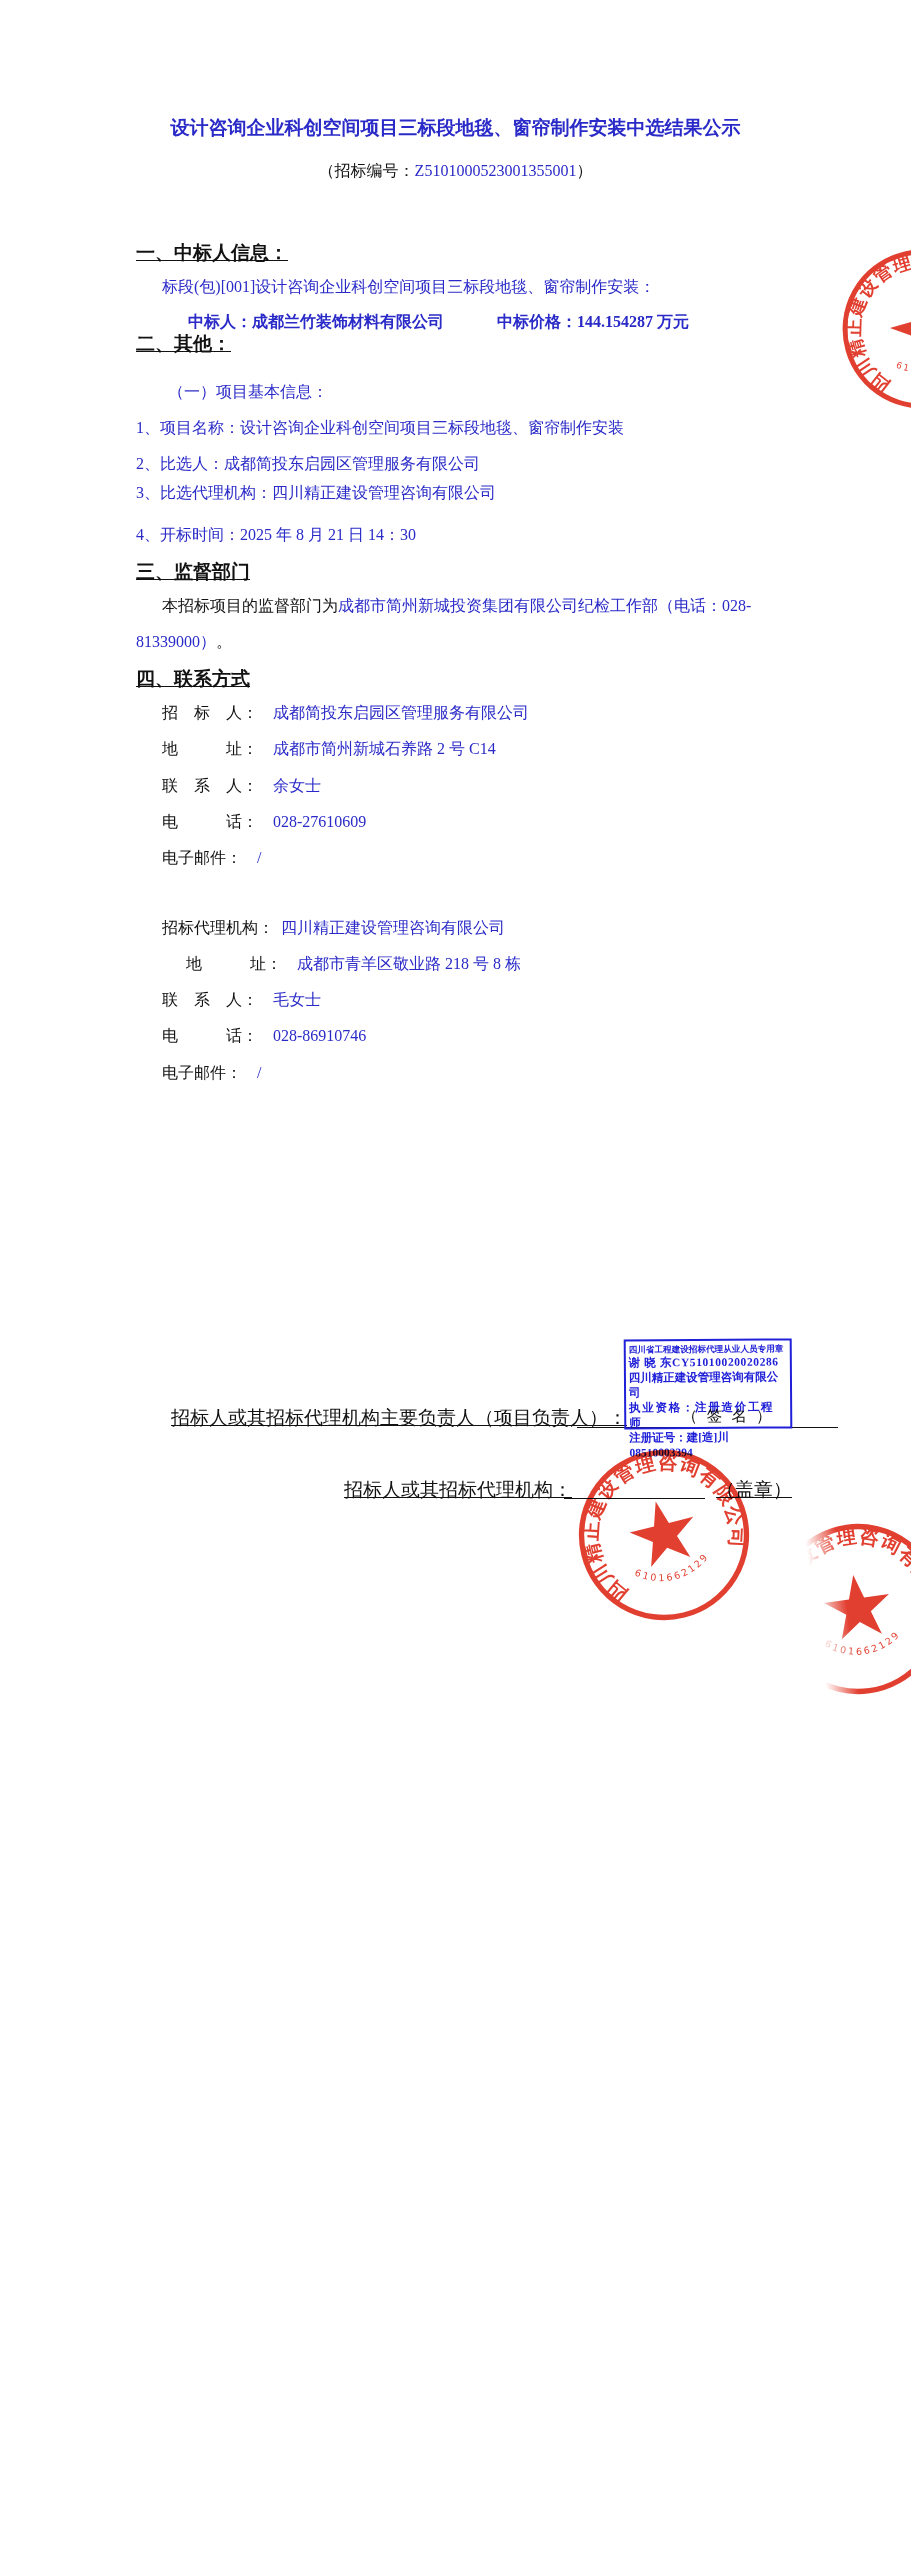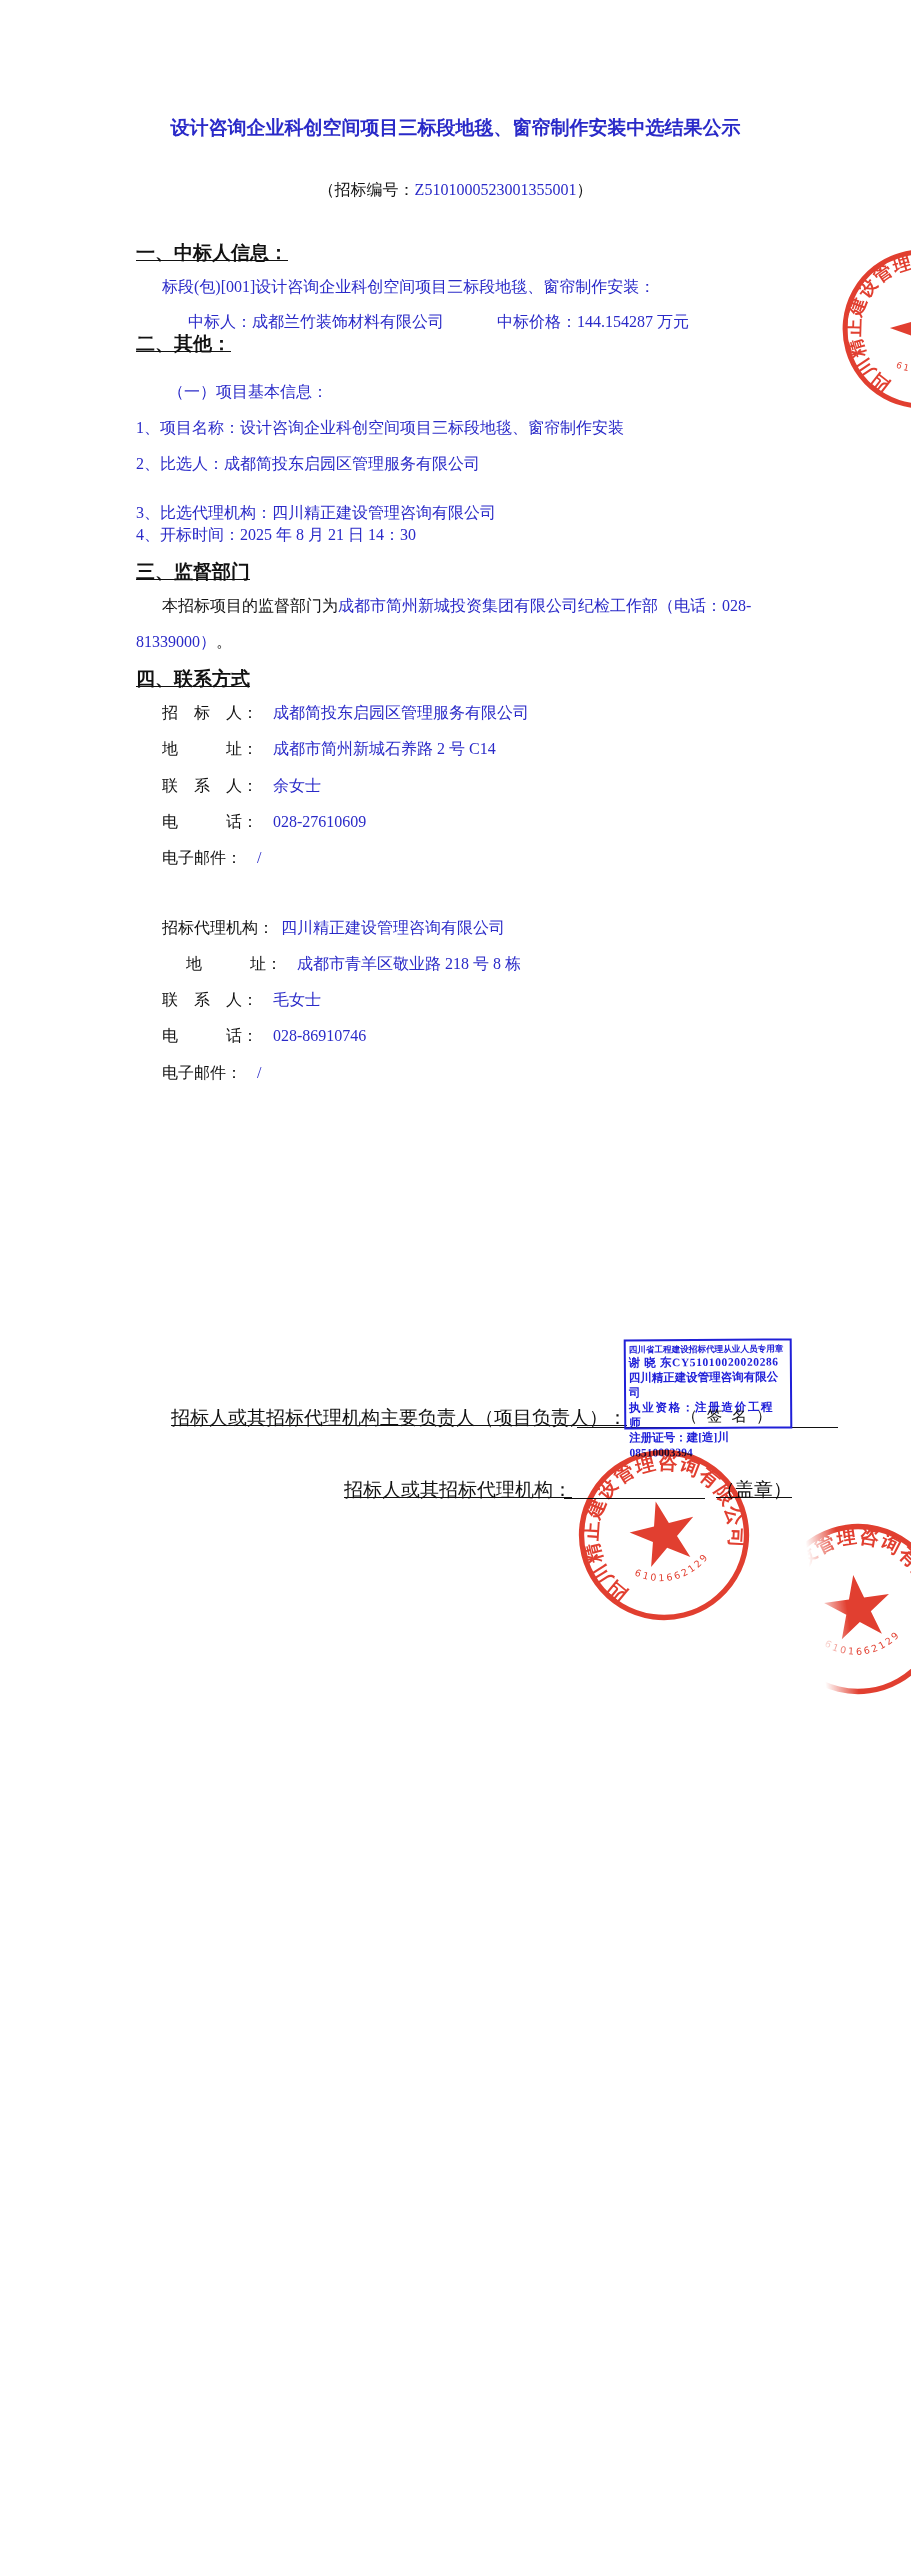--- a/index.html
+++ b/index.html
@@ -45,35 +45,35 @@
   .stamp-right{
     left:769px;top:1520px;width:178px;height:178px;transform:rotate(-8deg);
     -webkit-mask-image:linear-gradient(to right,transparent 0%,transparent 26%,#000 44%);
             mask-image:linear-gradient(to right,transparent 0%,transparent 26%,#000 44%);
   }
 </style>
 </head>
 <body>
 
 <div class="abs center fs33 b blue" style="top:117px;">设计咨询企业科创空间项目三标段地毯、窗帘制作安装中选结果公示</div>
-<div class="abs center fs28" style="top:162px;margin-top:19px;">
+<div class="abs center fs28" style="top:162px;">
   <span class="black">（招标编号：</span><span class="blue">Z5101000523001355001</span><span class="black">）</span>
 </div>
 
 <div class="abs fs29 b black" style="left:136px;top:242px;">一、中标人信息：</div>
 <div class="abs fs28 blue" style="left:162px;top:278px;">标段(包)[001]设计咨询企业科创空间项目三标段地毯、窗帘制作安装：</div>
-<div class="abs fs28 blue" style="left:188px;top:313px;">
+<div class="abs fs28 blue" style="left:188px;top:313px;font-weight:bold;">
   <span>中标人：成都兰竹装饰材料有限公司</span><span style="margin-left:53px;">中标价格：144.154287 万元</span>
 </div>
 
 <div class="abs fs29 b black" style="left:136px;top:333px;">二、其他：</div>
 <div class="abs fs28 blue" style="left:168px;top:383px;">（一）项目基本信息：</div>
 <div class="abs fs28 blue" style="left:136px;top:419px;">1、项目名称：设计咨询企业科创空间项目三标段地毯、窗帘制作安装</div>
 <div class="abs fs28 blue" style="left:136px;top:455px;">2、比选人：成都简投东启园区管理服务有限公司</div>
-<div class="abs fs28 blue" style="left:136px;top:504px;">3、比选代理机构：四川精正建设管理咨询有限公司</div>
+<div class="abs fs28 blue" style="left:136px;top:484px;">3、比选代理机构：四川精正建设管理咨询有限公司</div>
 <div class="abs fs28 blue" style="left:136px;top:526px;">4、开标时间：2025 年 8 月 21 日 14：30</div>
 
 <div class="abs fs29 b black" style="left:136px;top:561px;">三、监督部门</div>
 <div class="abs fs28" style="left:162px;top:597px;">
   <span class="black">本招标项目的监督部门为</span><span class="blue">成都市简州新城投资集团有限公司纪检工作部（电话：028-</span>
 </div>
 <div class="abs fs28" style="left:136px;top:633px;">
   <span class="blue">81339000）</span><span class="black">。</span>
 </div>
 

